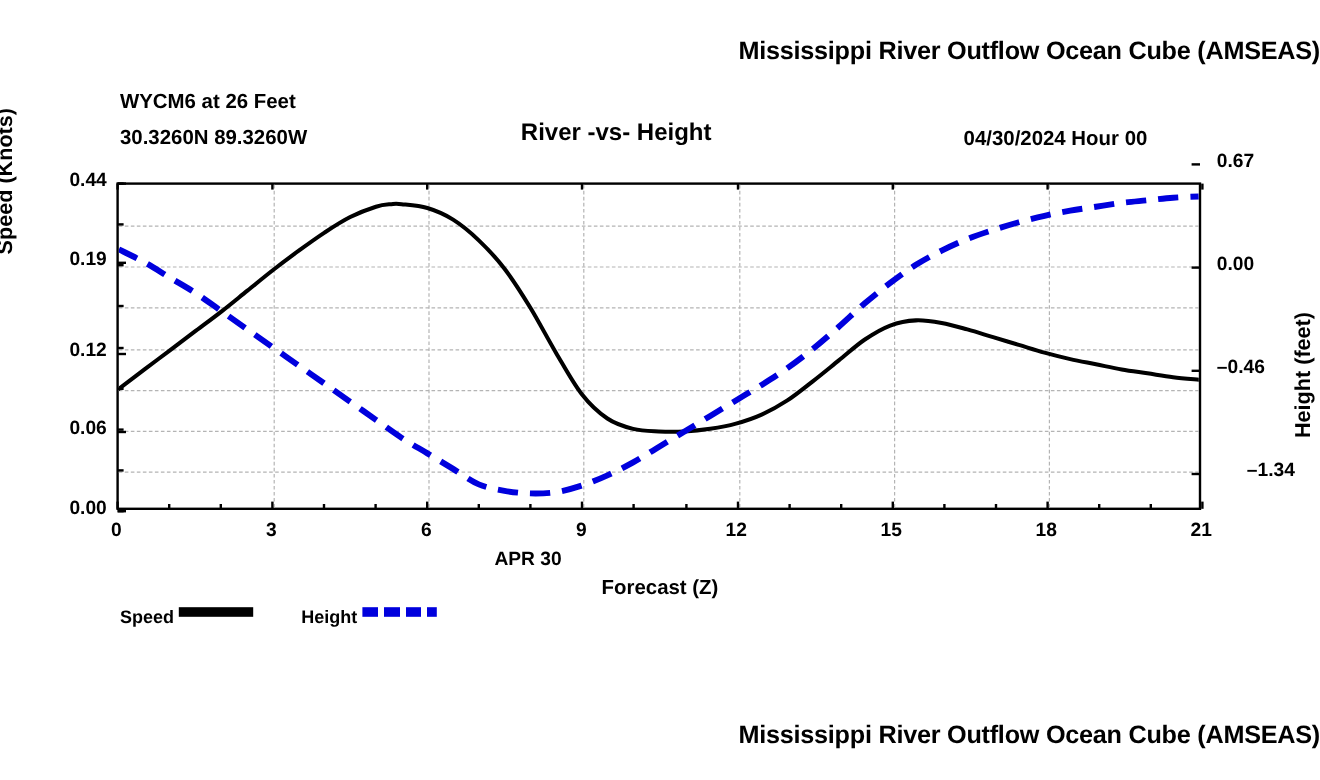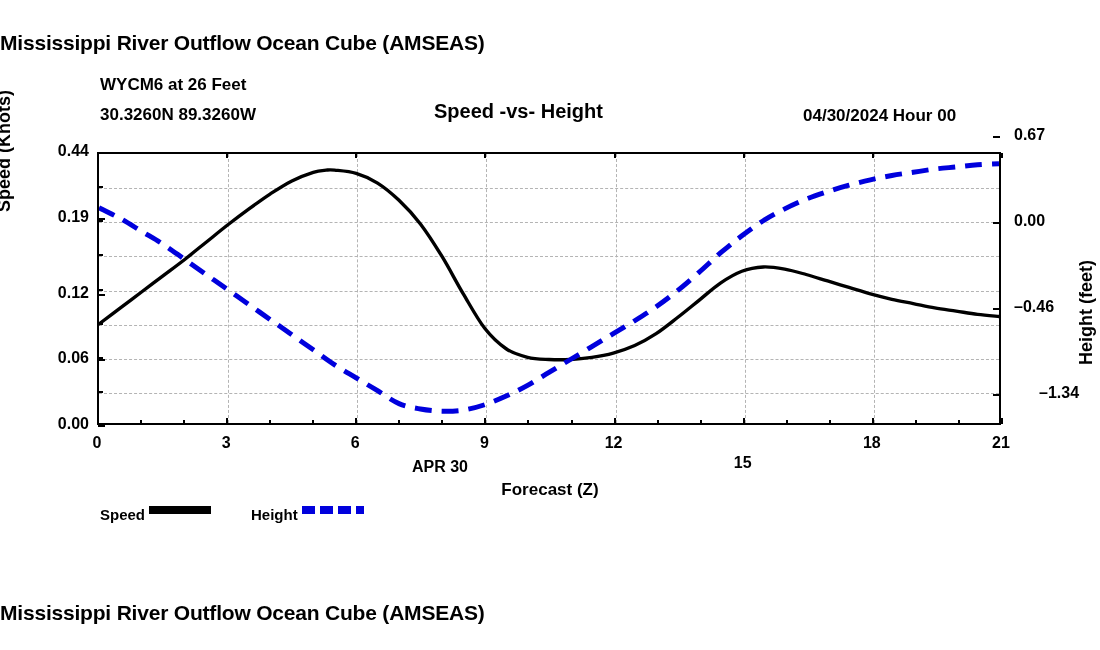--- a/index.html
+++ b/index.html
@@ -13,21 +13,21 @@
     position: relative;
     font-family: "Liberation Sans", sans-serif;
     color: #000000;
     overflow: hidden;
   }
 
   .title-main {
     position: absolute;
     left: 0;
     width: 1100px;
-    text-align: left;
+    text-align: right;
     font-size: 21px;
     font-weight: bold;
     letter-spacing: -0.2px;
   }
   #title-top { top: 31px; }
   #title-bottom { top: 601px; }
 
   .hdr {
     position: absolute;
     font-size: 17px;
@@ -198,21 +198,21 @@
       #ffffff 13px, #ffffff 18px);
   }
 </style>
 </head>
 <body>
 
 <div class="title-main" id="title-top">Mississippi River Outflow Ocean Cube (AMSEAS)</div>
 
 <div class="hdr" id="hdr-station">WYCM6 at 26 Feet</div>
 <div class="hdr" id="hdr-coords">30.3260N  89.3260W</div>
-<div class="hdr" id="hdr-subtitle">Speed -vs- Height</div>
+<div class="hdr" id="hdr-subtitle">River -vs- Height</div>
 <div class="hdr" id="hdr-date">04/30/2024 Hour 00</div>
 
 <div id="plot-frame">
   <div id="grid-layer">
       <div class="gridline-h" style="top: 34.125px;"></div>
       <div class="gridline-h" style="top: 68.25px;"></div>
       <div class="gridline-h" style="top: 102.375px;"></div>
       <div class="gridline-h" style="top: 136.5px;"></div>
       <div class="gridline-h" style="top: 170.625px;"></div>
       <div class="gridline-h" style="top: 204.75px;"></div>
@@ -288,21 +288,21 @@
     <div class="lbl-y-left" style="left: 29px; top: 142px;">0.44</div>
     <div class="lbl-y-right" style="left: 1039px; top: 383.769px;">–1.34</div>
     <div class="lbl-y-right" style="left: 1014px; top: 297.828px;">–0.46</div>
     <div class="lbl-y-right" style="left: 1014px; top: 211.888px;">0.00</div>
     <div class="lbl-y-right" style="left: 1014px; top: 125.948px;">0.67</div>
     <div class="lbl-x" style="left: 77px; top: 434px;">0</div>
     <div class="lbl-x" style="left: 206.143px; top: 434px;">3</div>
     <div class="lbl-x" style="left: 335.286px; top: 434px;">6</div>
     <div class="lbl-x" style="left: 464.429px; top: 434px;">9</div>
     <div class="lbl-x" style="left: 593.571px; top: 434px;">12</div>
-    <div class="lbl-x" style="left: 722.714px; top: 454px;">15</div>
+    <div class="lbl-x" style="left: 722.714px; top: 434px;">15</div>
     <div class="lbl-x" style="left: 851.857px; top: 434px;">18</div>
     <div class="lbl-x" style="left: 981px; top: 434px;">21</div>
   </div>
 
 <div id="axis-title-left">Speed (Knots)</div>
 <div id="axis-title-right">Height (feet)</div>
 
 <div id="x-sub-date">APR 30</div>
 <div id="x-axis-title">Forecast (Z)</div>
 

